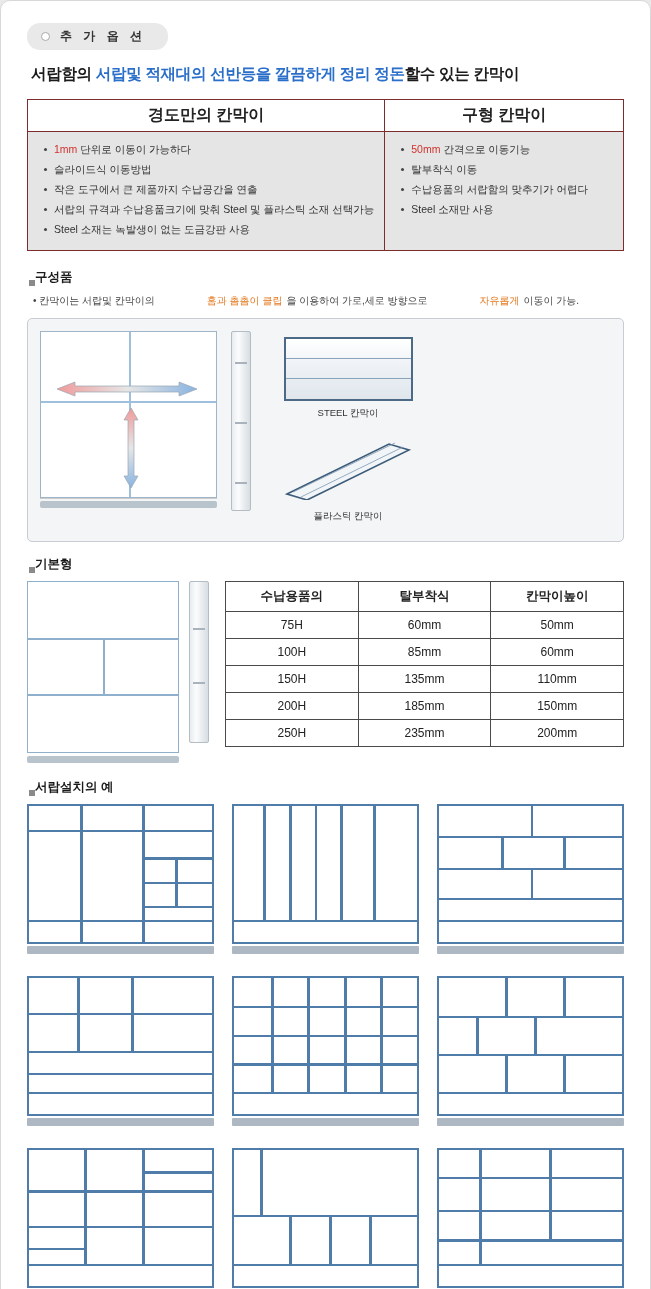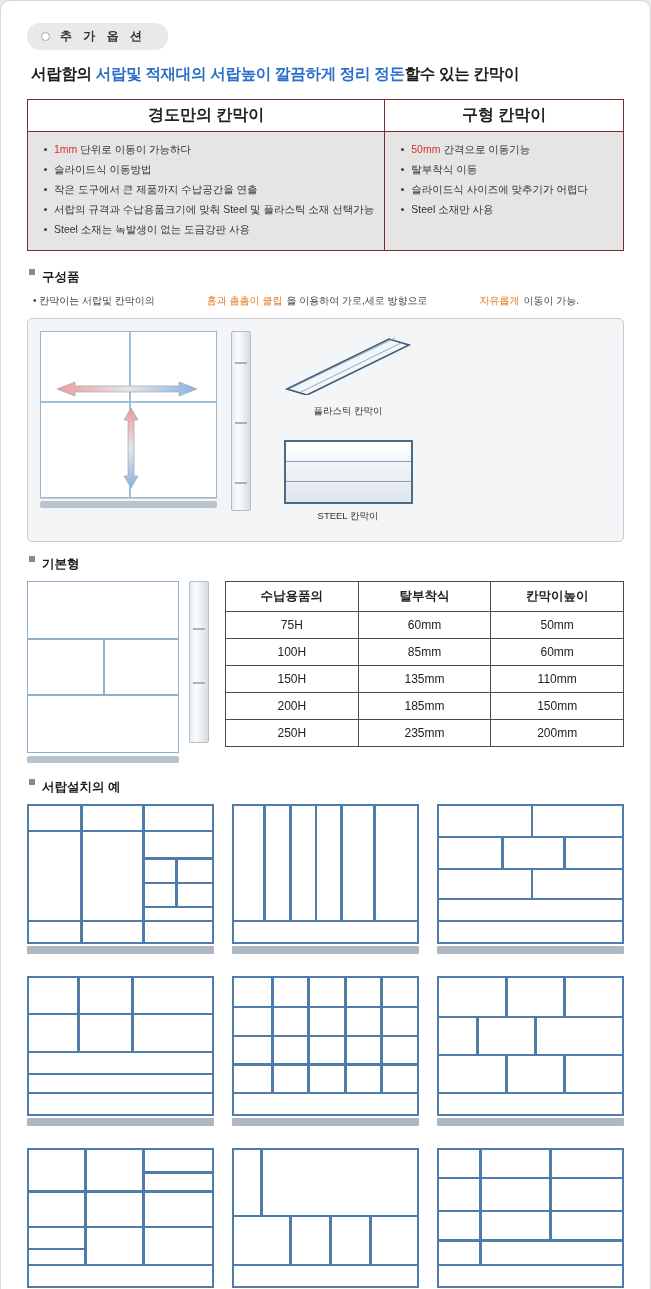--- a/index.html
+++ b/index.html
@@ -83,21 +83,21 @@
     content:"";
     position:absolute;
     left:2px;top:8px;
     width:3px;height:3px;border-radius:50%;
     background:#444;
   }
   .red{color:#d0322e;}
 
   
   .sect{
-    display:flex;align-items:flex-start;gap:7px;
+    display:flex;align-items:flex-end;
     margin:14px 0 8px 2px;
     font-size:12.5px;
     font-weight:bold;
     color:#1b1b1b;
   }
   .sect .sq{
     width:6px;height:6px;background:#8a8a8a;display:inline-block;
   }
   .note{
     font-size:10px;color:#444;margin:0 0 10px 6px;
@@ -221,21 +221,21 @@
   <div class="inner">
 
     <div>
       <span class="badge">
         <span class="dot"></span>
         <span>추 가 옵 션</span>
       </span>
     </div>
 
     <div class="headline">
-      <span>서랍함의 </span><span class="blue">서랍및 적재대의 서랍높이 </span><span class="blue">깔끔하게 정리 정돈</span><span>할수 있는 칸막이</span>
+      <span>서랍함의 </span><span class="blue">서랍및 적재대의 선반등을 </span><span class="blue">깔끔하게 정리 정돈</span><span>할수 있는 칸막이</span>
     </div>
 
     <table class="cmp">
       <tbody>
           <tr>
         <th style="width:58%">경도만의 칸막이</th>
         <th style="width:42%">구형 칸막이</th>
       </tr>
       <tr>
         <td>
@@ -244,21 +244,21 @@
             <li>슬라이드식 이동방법</li>
             <li>작은 도구에서 큰 제품까지 수납공간을 연출</li>
             <li>서랍의 규격과 수납용품크기에 맞춰 Steel 및 플라스틱 소재 선택가능</li>
             <li>Steel 소재는 녹발생이 없는 도금강판 사용</li>
           </ul>
         </td>
         <td>
           <ul class="bul">
             <li><span class="red">50mm</span> 간격으로 이동기능</li>
             <li>탈부착식 이동</li>
-            <li>슬라이드식 사이즈에 맞추기가 어렵다</li>
+            <li>수납용품의 서랍함의 맞추기가 어렵다</li>
             <li>Steel  소재만 사용</li>
           </ul>
         </td>
       </tr>
     </tbody>
       </table>
 
     <div class="sect">
       <span class="sq"></span>
       <span>구성품</span>
@@ -305,33 +305,33 @@
           <div class="rail">
             <div class="notch" style="top:30px"></div>
             <div class="notch" style="top:90px"></div>
             <div class="notch" style="top:150px"></div>
           </div>
         </div>
 
 
         <div style="margin-left:14px;margin-top:6px;display:flex;flex-direction:column;gap:22px;align-items:center;">
           <div style="text-align:center">
+            <div class="steel-box">
+              <div class="l1"></div>
+              <div class="l2"></div>
+            </div>
+            <div class="cap">STEEL 칸막이</div>
+          </div>
+          <div style="text-align:center">
             <svg class="plastic" viewBox="0 0 130 58">
               <polygon points="4,52 106,2 126,8 24,58" fill="#f2f5f8" stroke="#3c5b78" stroke-width="1.6"></polygon>
               <line x1="10" y1="50" x2="112" y2="1" stroke="#7d97b0" stroke-width="0.8"></line>
               <line x1="18" y1="55" x2="120" y2="5" stroke="#7d97b0" stroke-width="0.8"></line>
             </svg>
             <div class="cap">플라스틱 칸막이</div>
-          </div>
-          <div style="text-align:center">
-            <div class="steel-box">
-              <div class="l1"></div>
-              <div class="l2"></div>
-            </div>
-            <div class="cap">STEEL 칸막이</div>
           </div>
         </div>
 
       </div>
     </div>
 
     <div class="sect">
       <span class="sq"></span>
       <span>기본형</span>
     </div>

